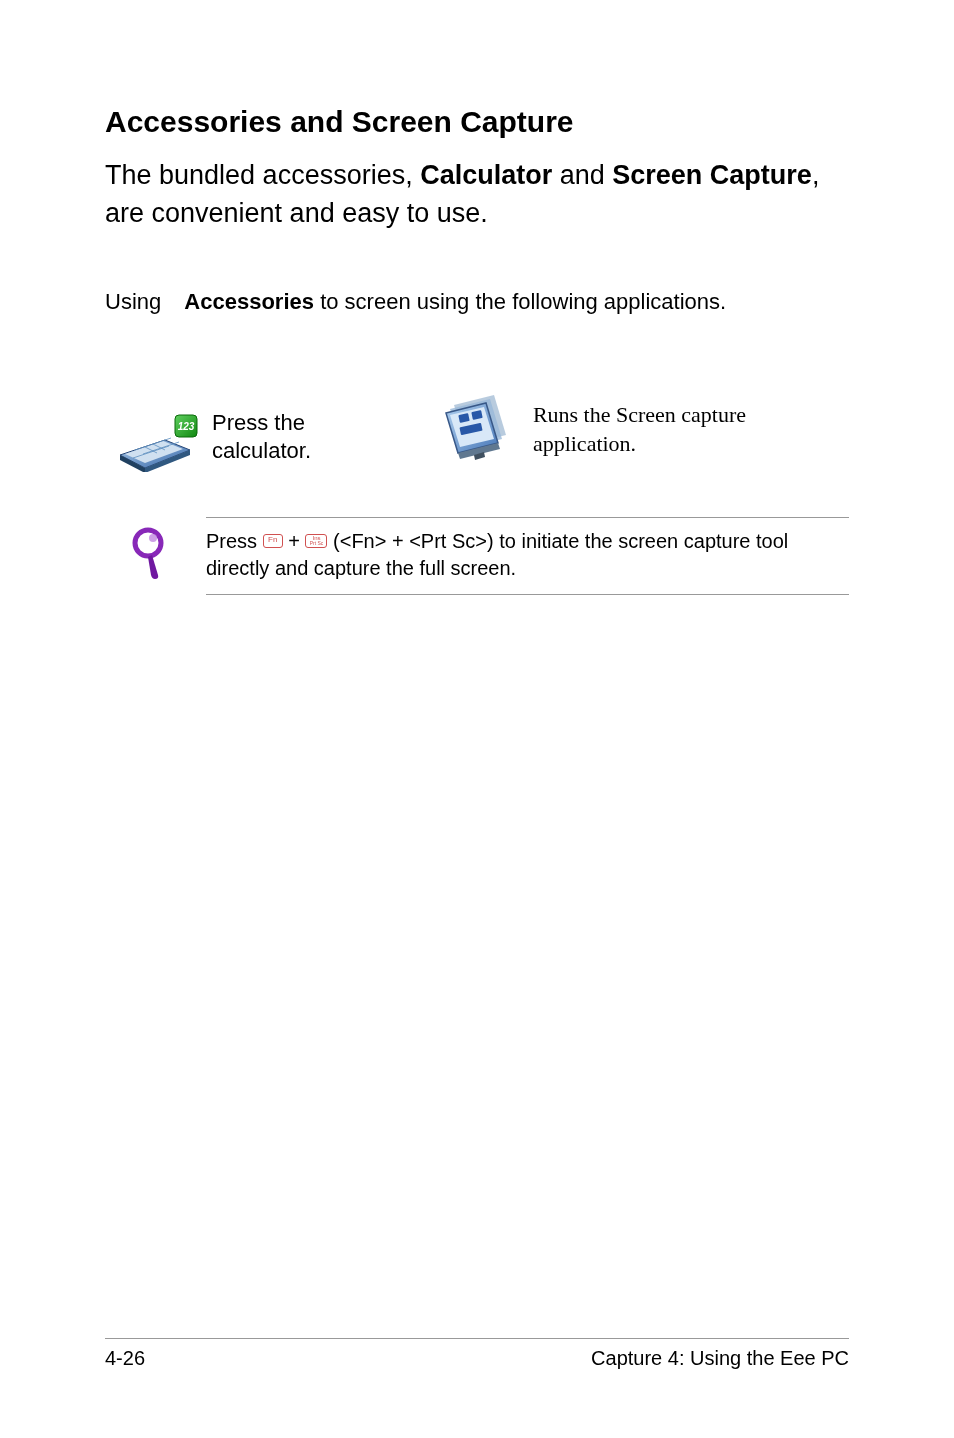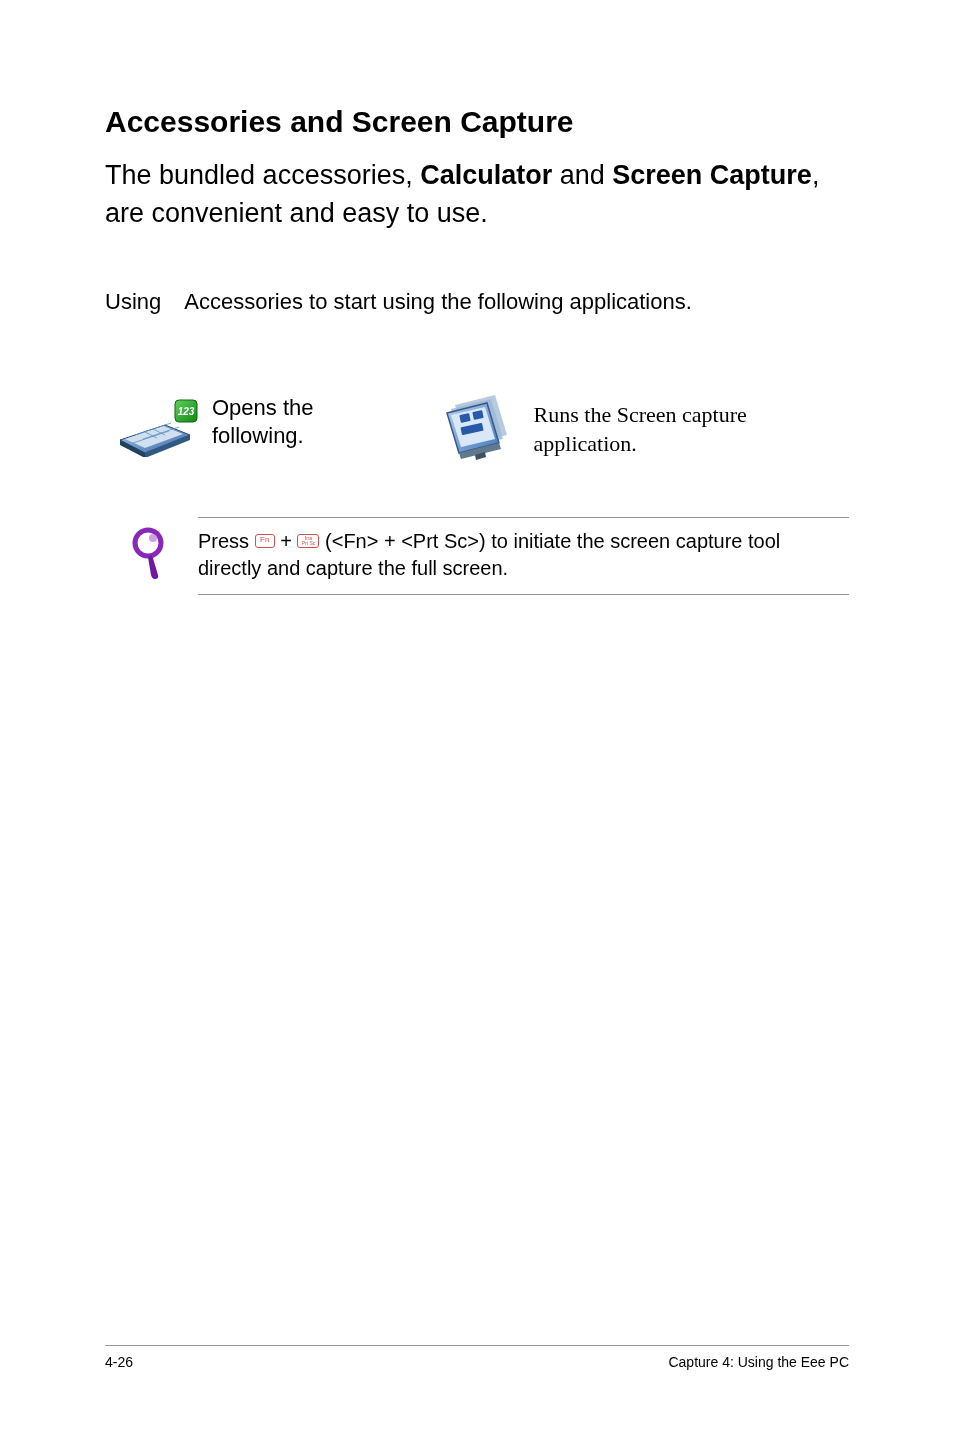--- a/index.html
+++ b/index.html
@@ -30,26 +30,26 @@
     }
     .intro-para .bold {
       font-weight: bold;
     }
     .click-para {
       font-size: 22px;
       line-height: 1.4;
       margin-bottom: 70px;
     }
     .click-para .bold {
-      font-weight: normal;
+      font-weight: bold;
       margin-left: 17px;
     }
     .apps-row {
       display: flex;
-      align-items: flex-start;
+      align-items: flex-end;
       gap: 10px;
       margin-bottom: 45px;
     }
     .app-cell {
       display: flex;
       align-items: center;
       gap: 12px;
     }
     .calc-icon {
       width: 95px;
@@ -61,21 +61,21 @@
       height: 85px;
       flex-shrink: 0;
     }
     .app-desc {
       font-size: 22px;
       line-height: 1.3;
     }
     .note-box {
       display: flex;
       align-items: flex-start;
-      gap: 28px;
+      gap: 36px;
       margin-left: 25px;
     }
     .note-icon {
       width: 40px;
       height: 55px;
       flex-shrink: 0;
       margin-top: 10px;
     }
     .note-content {
       border-top: 1px solid #999;
@@ -105,35 +105,35 @@
     }
     .footer {
       position: absolute;
       bottom: 68px;
       left: 105px;
       right: 105px;
       border-top: 1px solid #999;
       padding-top: 8px;
       display: flex;
       justify-content: space-between;
-      font-size: 14px;
+      font-size: 20px;
     }
   </style>
 </head>
 <body>
 
 <div class="content">
   <h2 class="section-title">Accessories and Screen Capture</h2>
 
   <p class="intro-para">
     <span>The bundled accessories, </span><span class="bold">Calculator</span><span> and </span><span class="bold">Screen Capture</span><span>, are convenient and easy to use.</span>
   </p>
 
   <p class="click-para">
-    <span>Using </span><span class="bold">Accessories</span><span> to start using the following applications.</span>
+    <span>Using </span><span class="bold">Accessories</span><span> to screen using the following applications.</span>
   </p>
 
   <div class="apps-row">
     <div class="app-cell">
       <svg class="calc-icon" viewBox="0 0 95 70">
         <defs>
           <linearGradient id="calcGrad" x1="0" y1="0" x2="1" y2="1">
             <stop offset="0%" stop-color="#a8c8e8"></stop>
             <stop offset="100%" stop-color="#3868a8"></stop>
           </linearGradient>
@@ -149,21 +149,21 @@
           <path d="M 10 44 L 48 31 L 68 39 L 30 53 Z" fill="#d0e0f0"></path>
           <line x1="20" y1="40" x2="56" y2="28" stroke="#6090c0" stroke-width="0.8"></line>
           <line x1="28" y1="44" x2="64" y2="32" stroke="#6090c0" stroke-width="0.8"></line>
           <line x1="18" y1="48" x2="54" y2="36" stroke="#6090c0" stroke-width="0.8"></line>
           <line x1="38" y1="34" x2="50" y2="40" stroke="#6090c0" stroke-width="0.8"></line>
           <line x1="30" y1="37" x2="42" y2="43" stroke="#6090c0" stroke-width="0.8"></line>
           <rect x="60" y="5" width="22" height="22" rx="4" fill="url(#calcBadge)" stroke="#0a6a0a" stroke-width="1"></rect>
           <text x="71" y="20" font-size="10" fill="white" text-anchor="middle" font-weight="bold" font-style="italic">123</text>
         </g>
       </svg>
-      <div class="app-desc">Opens the following.</div>
+      <div class="app-desc">Press the calculator.</div>
     </div>
 
     <div class="app-cell" style="margin-left:20px;font-family:Liberation Serif, serif;">
       <svg class="capture-icon" viewBox="0 0 85 85">
         <defs>
           <linearGradient id="scrGrad" x1="0" y1="0" x2="1" y2="1">
             <stop offset="0%" stop-color="#b0d0f0"></stop>
             <stop offset="100%" stop-color="#4878b8"></stop>
           </linearGradient>
         </defs>

